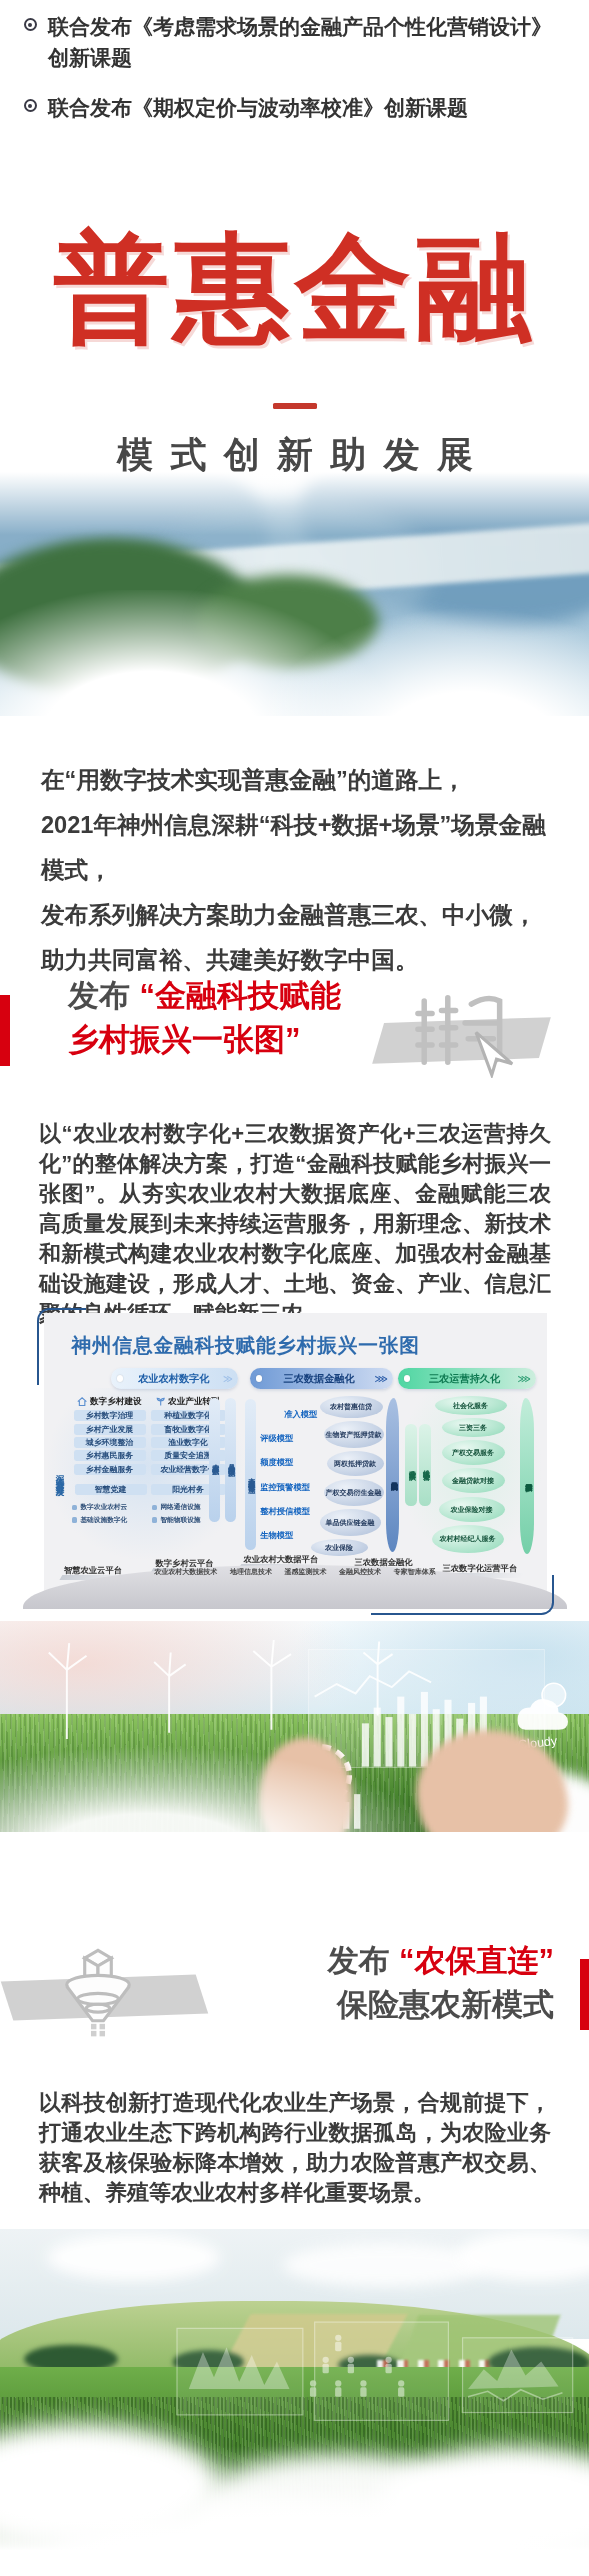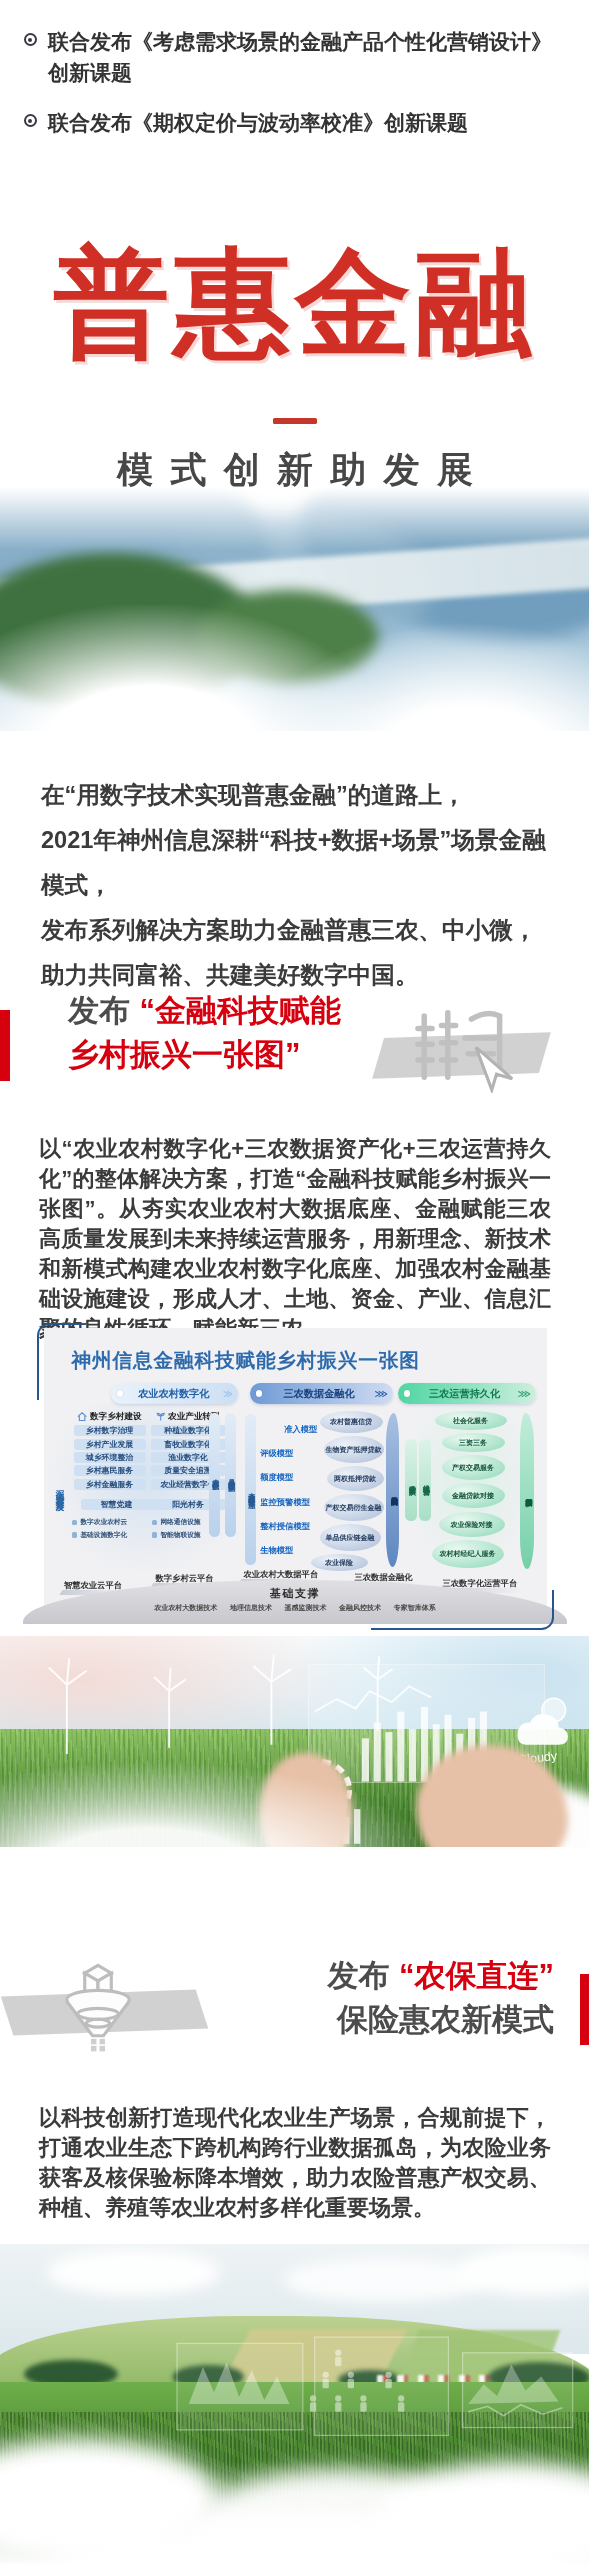--- a/index.html
+++ b/index.html
@@ -1,20 +1,20 @@
 <!DOCTYPE html>
 <html style="font-size:12.6px"><head>
 <meta charset="utf-8">
 <style>
   * { margin:0; padding:0; box-sizing:border-box; }
   body { background:#888; font-family:"Liberation Sans","DejaVu Sans",sans-serif; }
   .page { position:relative; width:590px; height:2576px; margin:0 auto; background:#fff; overflow:hidden; }
 
   
-  .bullets { height:118px; padding:11px 27px 0 23.6px;margin-top:15px; }
+  .bullets { height:118px; padding:11px 27px 0 23.6px; }
   .bullet-item { display:flex; align-items:flex-start; margin-bottom:19px; }
   .bullet-ico { flex:0 0 13.4px; height:13.4px; margin:7px 11px 0 0; border:2px solid #3a3a46; border-radius:50%; position:relative; }
   .bullet-ico::after { content:""; position:absolute; left:50%; top:50%; width:3.9px; height:3.9px; margin:-2px 0 0 -2px; background:#3a3a46; border-radius:50%; }
   .bullet-text { font-size:21px; font-weight:700; color:#333; line-height:31px; }
 
   
   .hero { position:relative; height:598px; overflow:hidden; }
   .hero-title { position:relative; z-index:3; margin-top:93px; text-align:center; font-family:"DejaVu Serif","Liberation Serif",serif; font-weight:900; font-size:116px; letter-spacing:4.7px; color:#cf2f24; text-shadow:2.4px 3.1px 0 rgba(207,47,36,.18); }
   .hero-dash { position:relative; z-index:3; width:44px; height:5.5px; background:#c4382c; margin:36px auto 22px; border-radius:1.6px; }
   .hero-sub { position:relative; z-index:3; text-align:center; font-size:36px; font-weight:800; color:#474747; letter-spacing:17.3px; text-indent:17.3px; }
@@ -94,21 +94,21 @@
   .vbar-blue { background:linear-gradient(180deg,#e2ecf7,#b9d1ec); color:#2a5a92; }
   .vbar-green { background:linear-gradient(180deg,#dcf3e8,#a8dfc6); color:#17684a; }
 
   .mini { position:absolute; top:0; }
   .mini1 { left:19px; width:72px; }
   .mini2 { left:96px; width:75px; }
   .mini-h { display:flex; align-items:center; justify-content:center; gap:2.4px; font-size:8.6px; font-weight:800; color:#222; margin-bottom:3.1px; height:11px; }
   .ip { background:#cfe0f2; color:#274d7c; font-weight:700; font-size:7.9px; height:11px; line-height:11px; text-align:center; border-radius:2.4px; margin-bottom:2.4px; white-space:nowrap; overflow:hidden; }
   .extra { position:absolute; top:88px; left:0; width:186px; }
   .extra .ip { position:absolute; top:0; }
-  .extra .e1 { left:26px; width:72px; }
+  .extra .e1 { left:20px; width:72px; }
   .extra .e2 { left:96px; width:75px; }
   .infra { position:absolute; top:107px; left:17.3px; width:157px; }
   .inf { position:absolute; display:flex; align-items:center; gap:3.1px; font-size:6.7px; font-weight:700; color:#2f4f78; white-space:nowrap; }
   .infdot { width:5.5px; height:5.5px; border-radius:1.6px; background:#8fb2d8; flex:0 0 5.5px; }
   .inf1 { left:0; top:0; } .inf2 { left:80px; top:0; } .inf3 { left:0; top:12.6px; } .inf4 { left:80px; top:12.6px; }
   .vb1 { left:154px; top:1.6px; height:124px; }
   .vb2 { left:170px; top:1.6px; height:124px; }
 
   .model { position:absolute; left:15.7px; font-size:8.3px; font-weight:800; color:#1565c0; white-space:nowrap; }
   .bubble { position:absolute; border-radius:50%; display:flex; align-items:center; justify-content:center; text-align:center; font-size:7px; font-weight:700; line-height:1.15; padding:1.6px; }
@@ -336,21 +336,20 @@
         </div>
       </div>
 
       <div class="plat" style="left:20.4px; top:252px;">智慧农业云平台</div>
       <div class="plat" style="left:112px; top:245px;">数字乡村云平台</div>
       <div class="plat" style="left:200px; top:241px;">农业农村大数据平台</div>
       <div class="plat" style="left:311px; top:244px;">三农数据金融化</div>
       <div class="plat" style="left:399px; top:250px;">三农数字化运营平台</div>
 
       <div class="foundation-arc">
-        <div class="f-title">基础支撑</div>
         <div class="f-items">
           <span>农业农村大数据技术</span><span>地理信息技术</span><span>遥感监测技术</span><span>金融风控技术</span><span>专家智库体系</span>
         </div>
       </div>
     </div>
   </section>
 
   <section class="photo-tech">
     <div class="pt pt-tint"></div>
     <div class="pt pt-tint2"></div>

